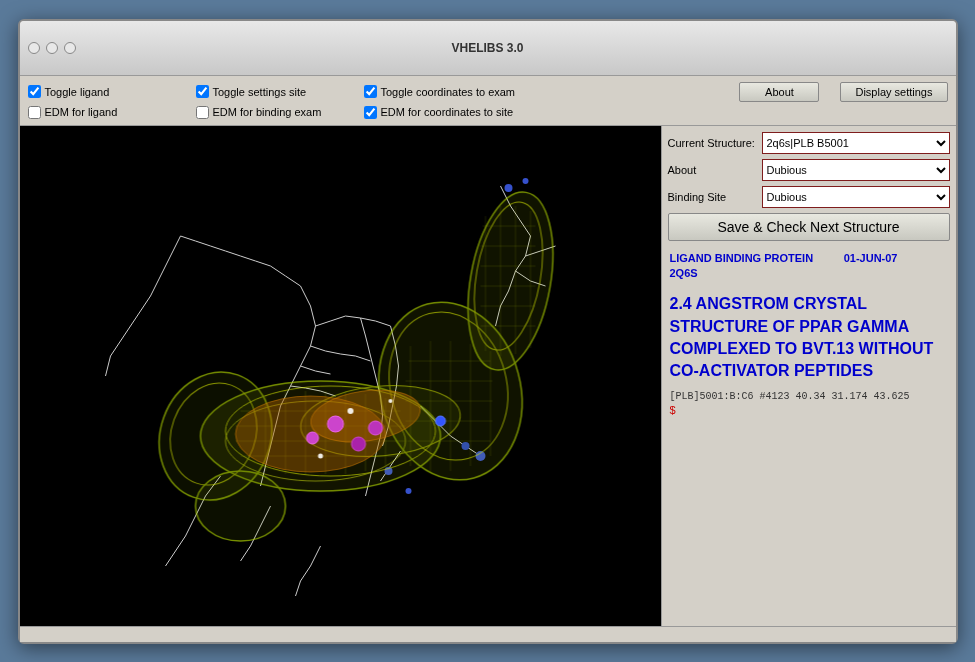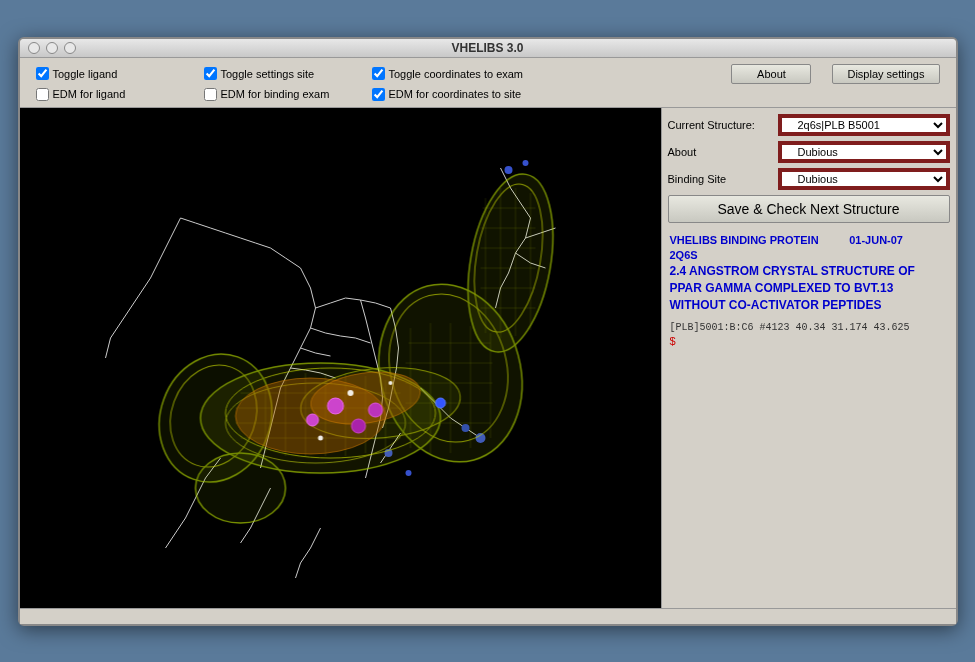--- a/index.html
+++ b/index.html
@@ -14,21 +14,21 @@
     }
     .window {
       width: 940px;
       background: #d4d0c8;
       border: 2px solid #888;
       border-radius: 6px;
       box-shadow: 0 4px 20px rgba(0,0,0,0.5);
     }
     .title-bar {
       background: linear-gradient(to bottom, #e8e8e8, #c8c8c8);
-      padding: 2px 10px;
+      padding: 20px 10px;
       display: flex;
       align-items: center;
       justify-content: center;
       border-radius: 4px 4px 0 0;
       border-bottom: 1px solid #999;
       position: relative;
       text-align: right;
     }
     .title-bar .controls {
       position: absolute;
@@ -47,21 +47,21 @@
     .btn-red { background: #e8e8e8; }
     .btn-yellow { background: #e8e8e8; }
     .btn-green { background: #e8e8e8; }
     .title-text {
       font-size: 12px;
       font-weight: bold;
       color: #333;
     }
     .toolbar {
       background: #d4d0c8;
-      padding: 6px 16px;
+      padding: 6px 8px;
       display: flex;
       align-items: center;
       gap: 0;
       border-bottom: 1px solid #999;
       flex-wrap: wrap;
     }
     .toolbar-row {
       display: flex;
       align-items: center;
       width: 100%;
@@ -120,35 +120,35 @@
       gap: 6px;
     }
     .sidebar-controls {
       display: flex;
       flex-direction: column;
       gap: 5px;
     }
     .field-row {
       display: flex;
       align-items: center;
-      gap: 20px;
+      gap: 4px;
     }
     .field-label {
       font-size: 11px;
       color: #000;
       min-width: 90px;
     }
     .select-dropdown {
       flex: 1;
       height: 22px;
       font-size: 11px;
       background: white;
-      border: 4px solid #7f1d1d;
+      border: 1px solid #7f1d1d;
       cursor: pointer;
-      padding: 0 12px;
+      padding: 0 0;
     }
     .btn-check-next {
       background: linear-gradient(to bottom, #e8e8e0, #c8c8c0);
       border: 1px solid #888;
       padding: 5px 8px;
       font-size: 14px;
       cursor: pointer;
       border-radius: 2px;
       width: 100%;
       text-align: center;
@@ -159,24 +159,24 @@
       flex: 1;
     }
     .info-title {
       color: #0000cc;
       font-size: 11px;
       font-weight: bold;
       line-height: 1.4;
     }
     .info-description {
       color: #0000cc;
-      font-size: 12px;
+      font-size: 16px;
       font-weight: bold;
       line-height: 1.4;
-      margin-top: 0;
+      margin-top: 12px;
     }
     .info-coords {
       color: #333;
       font-size: 10px;
       margin-top: 8px;
       font-family: Liberation Mono, monospace;
     }
     .info-dollar {
       color: #cc0000;
       font-size: 11px;
@@ -463,21 +463,21 @@
             <option>Correct</option>
             <option>Incorrect</option>
           </select>
         </div>
 
         <button class="btn-check-next">Save &amp; Check Next Structure</button>
       </div>
 
       <div class="info-panel">
         <div class="info-title">
-          <span>VHELIBS BINDING PROTEIN</span>
+          <span>LIGAND BINDING PROTEIN</span>
           &nbsp;&nbsp;&nbsp;&nbsp;&nbsp;&nbsp;&nbsp;&nbsp;
           <span>01-JUN-07</span>
           <br>
           <span>2Q6S</span>
         </div>
         <div class="info-description">2.4 ANGSTROM CRYSTAL STRUCTURE OF PPAR GAMMA COMPLEXED TO BVT.13 WITHOUT CO-ACTIVATOR PEPTIDES</div>
         <div class="info-coords">[PLB]5001:B:C6 #4123 40.34 31.174 43.625</div>
         <div class="info-dollar">$</div>
       </div>
     </div>

